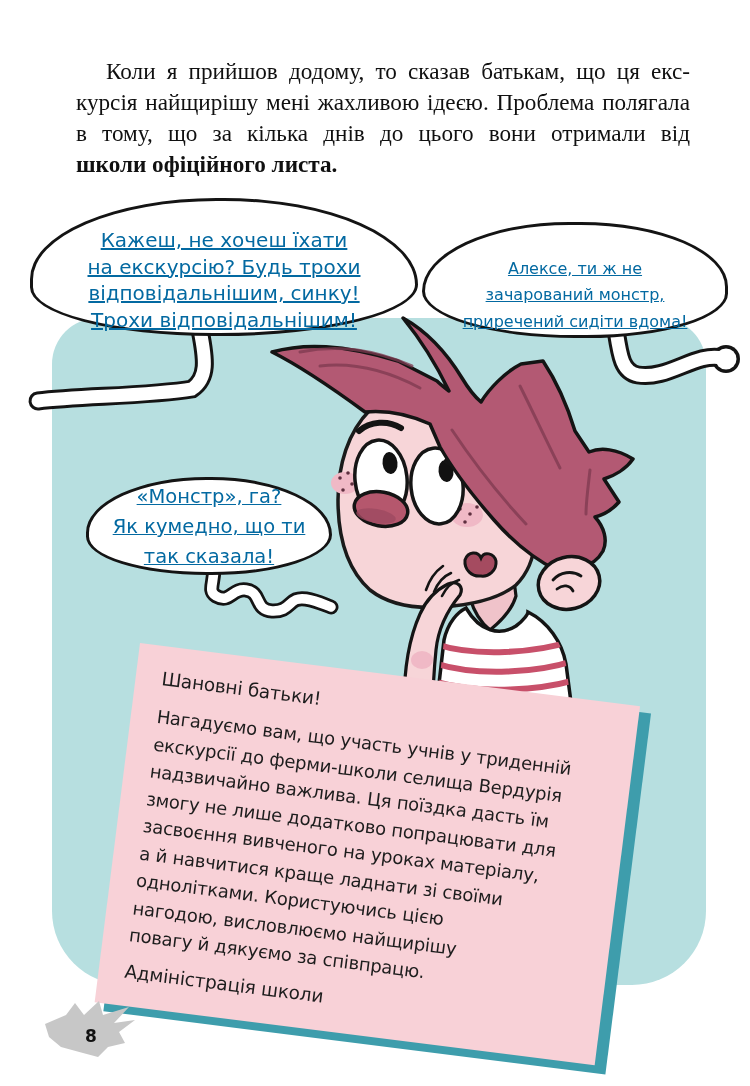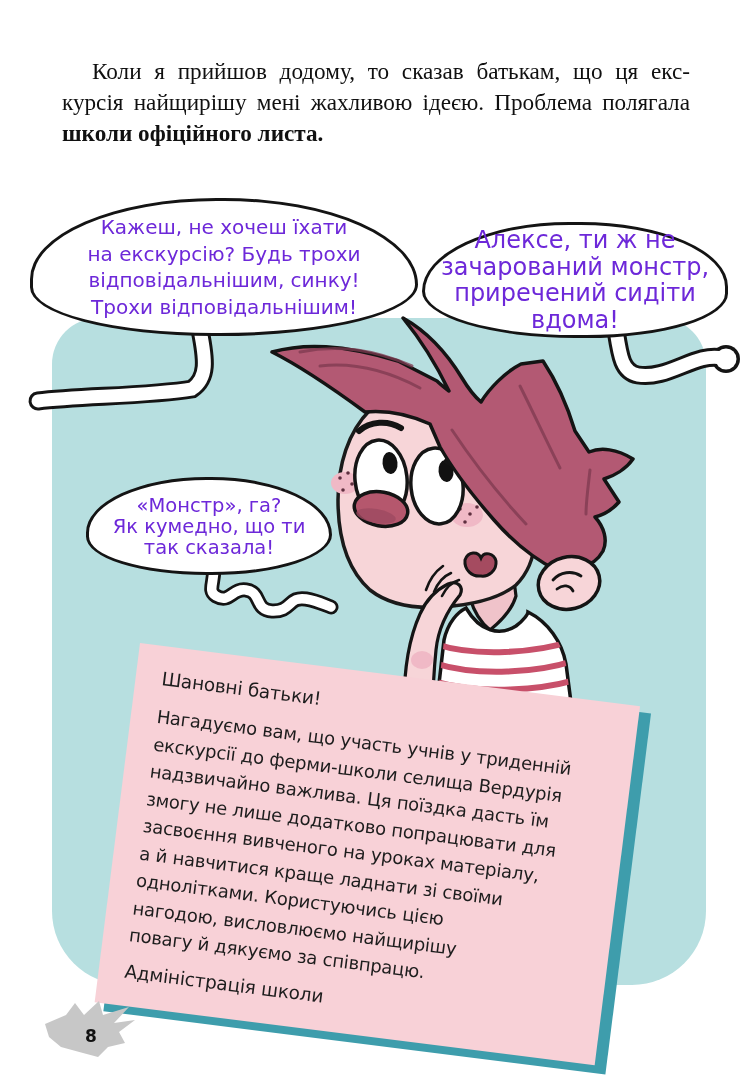--- a/index.html
+++ b/index.html
@@ -1,36 +1,36 @@
 <!DOCTYPE html>
 <html><head>
 <meta charset="utf-8">
 <style>
   html,body{margin:0;padding:0;background:#ffffff;}
   .page{position:relative;width:750px;height:1086px;background:#ffffff;overflow:hidden;
         font-family:"DejaVu Sans",sans-serif;}
   
   .intro{position:absolute;left:62px;top:56px;width:628px;color:#101010;
          font-family:"Liberation Serif",serif;font-size:23.2px;line-height:31px;}
-  .pline{text-align:justify;text-align-last:justify;}
+  .pline{text-align:justify;text-align-last:justify;margin-left:14px;}
   .pline.first{text-indent:30px;}
   .pline.last{text-align:left;text-align-last:auto;font-weight:bold;}
   
   .panel{position:absolute;left:52px;top:318px;width:654px;height:667px;
          background:#b7dfe0;border-radius:46px 46px 74px 74px;}
   
-  .bubble{position:absolute;background:#ffffff;border:3.5px solid #141414;color:#6d28d9;
-          display:flex;align-items:center;justify-content:center;text-align:center;
-          white-space:pre-line;box-sizing:border-box;}
+  .bubble{position:absolute;background:#ffffff;border:3.5px solid #141414;color:#0369a1;
+          display:flex;align-items:flex-end;justify-content:center;text-align:center;
+          white-space:pre-line;box-sizing:border-box;text-decoration:underline;}
   .b1{left:30px;top:198px;width:388px;height:138px;
       border-radius:49% 51% 52% 48%/60% 64% 38% 36%;font-size:20px;line-height:26.5px;}
   .b2{left:422px;top:222px;width:306px;height:116px;
-      border-radius:50% 50% 48% 52%/62% 58% 40% 42%;font-size:24px;line-height:26.5px;}
+      border-radius:50% 50% 48% 52%/62% 58% 40% 42%;font-size:16px;line-height:26.5px;}
   .b3{left:86px;top:477px;width:246px;height:98px;
-      border-radius:50% 50% 50% 50%/58% 60% 42% 40%;font-size:19.5px;line-height:21px;}
+      border-radius:50% 50% 50% 50%/58% 60% 42% 40%;font-size:19.5px;line-height:30px;}
   
   .letter-back{position:absolute;left:149px;top:650px;width:506px;height:364px;
                background:#3e9dac;transform:rotate(7.2deg);transform-origin:0 0;}
   .letter{position:absolute;left:140px;top:643px;width:504px;height:362px;
           background:#f8d1d7;transform:rotate(7.2deg);transform-origin:0 0;
           box-sizing:border-box;padding:22px 14px 0 26px;color:#1d1d1d;letter-spacing:-0.2px;}
   .salut{font-size:18.5px;margin-bottom:14px;}
   .lbody{font-size:18px;line-height:27.5px;white-space:pre-line;}
   .sig{font-size:18.5px;margin-top:12px;}
   
@@ -38,20 +38,21 @@
   .badge-num{font-weight:bold;}
 </style>
 </head>
 <body>
 
 <div class="page">
 
   <div class="intro">
     <div class="pline first">Коли я прийшов додому, то сказав батькам, що ця екс-</div>
     <div class="pline">курсія найщирішу мені жахливою ідеєю. Проблема полягала</div>
+    <div class="pline">в тому, що за кілька днів до цього вони отримали від</div>
     <div class="pline last">школи офіційного листа.</div>
   </div>
 
   <div class="panel"></div>
 
   <svg class="ov" viewBox="0 0 750 1086">
     <g>
 
       <path d="M470,598 C474,612 480,622 490,630 C500,622 512,610 516,596 L514,580 L474,580 Z" fill="#f0c3ca" stroke="#141414" stroke-width="3.2"></path>
 

